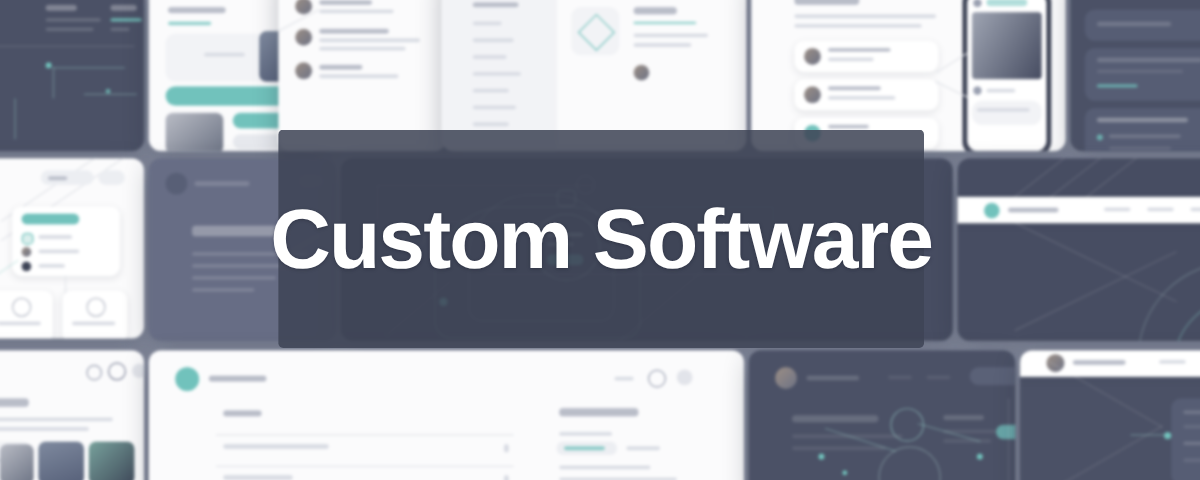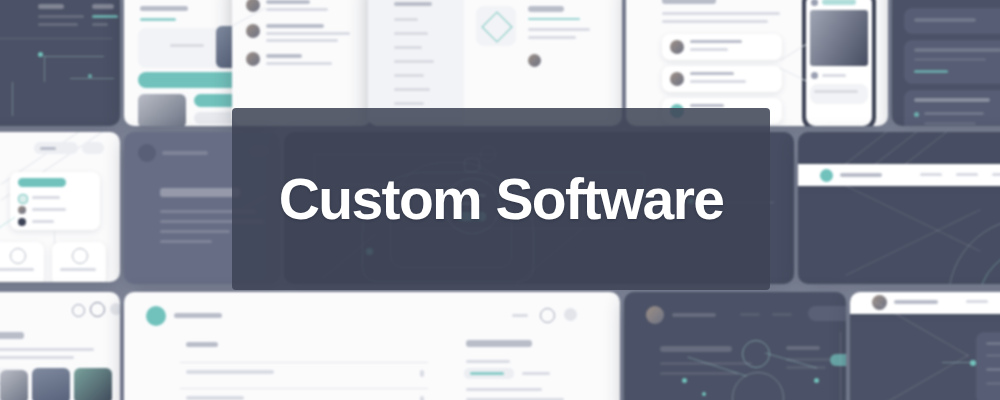--- a/index.html
+++ b/index.html
@@ -62,21 +62,21 @@
     background:rgba(62,67,85,.86);
     border-radius:4px;
   }
   #title{
     position:absolute;left:232px;top:108px;width:538px;height:182px;
     display:flex;flex-direction:column;align-items:center;justify-content:center;
     color:#ffffff;text-align:center;
     font-weight:700;letter-spacing:-1.6px;
     text-shadow:0 1px 3px rgba(20,24,36,.35);
   }
-  .tline{font-size:57px;line-height:62px;white-space:nowrap;}
+  .tline{font-size:70px;line-height:62px;white-space:nowrap;}
 </style>
 </head>
 <body>
 
 <div id="hero">
 
   <div id="collage">
 
     <div class="tile dark" style="left:-48px;top:-18px;width:168px;height:144px;">
       <div class="ln w" style="left:10px;top:56px;width:150px;height:1px;"></div>

